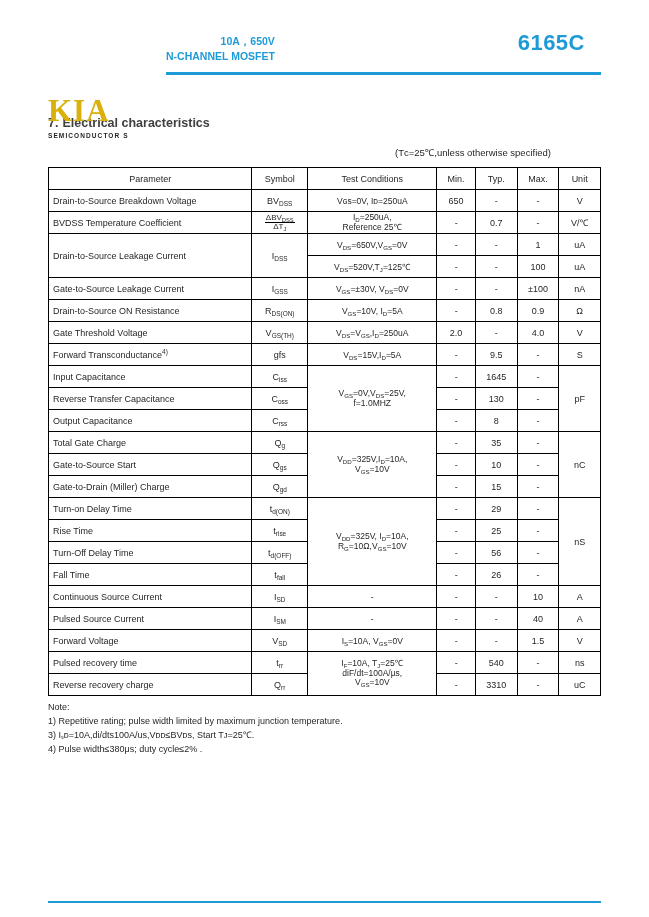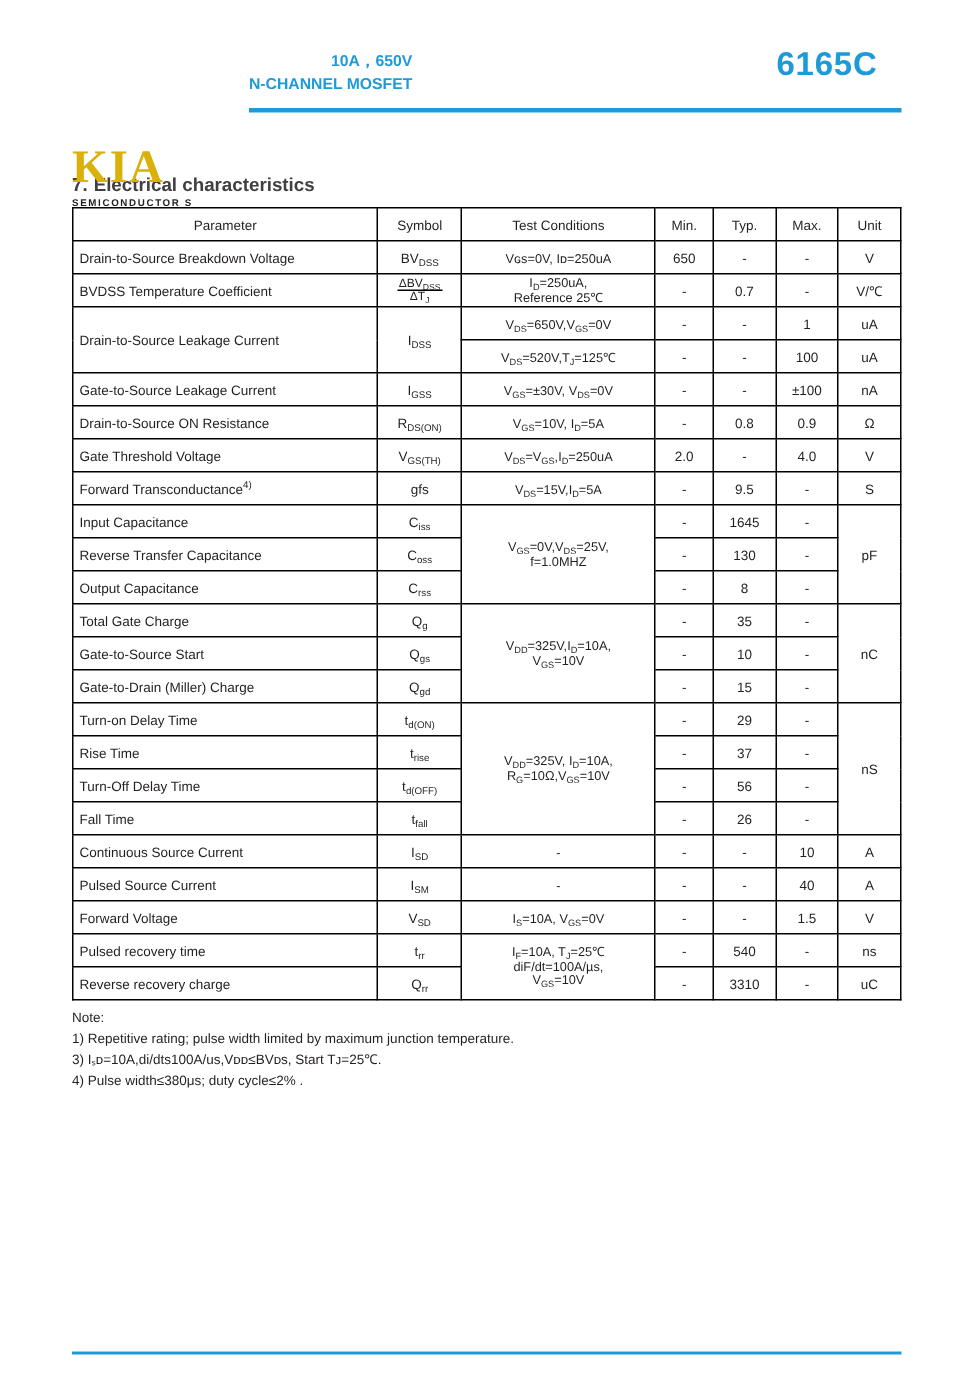--- a/index.html
+++ b/index.html
@@ -170,20 +170,21 @@
       <div>N-CHANNEL MOSFET</div>
     </div>
     <div class="header-right">6165C</div>
     <div class="header-rule"></div>
   </div>
 
   <div class="section-title">
     <span class="num">7.</span><span>Electrical characteristics</span>
   </div>
 
+  <div class="cond-note">(Tᴄ=25℃,unless otherwise specified)</div>
 
   <table class="spec">
     <colgroup>
       <col style="width:200px">
       <col style="width:55px">
       <col style="width:127px">
       <col style="width:38px">
       <col style="width:41px">
       <col style="width:41px">
       <col style="width:41px">
@@ -348,21 +349,21 @@
         </td>
         <td class="num">-</td>
         <td class="num">29</td>
         <td class="num">-</td>
         <td class="unit" rowspan="4">nS</td>
       </tr>
       <tr>
         <td class="param">Rise Time</td>
         <td class="sym">t<sub>rise</sub></td>
         <td class="num">-</td>
-        <td class="num">37</td>
+        <td class="num">25</td>
         <td class="num">-</td>
       </tr>
       <tr>
         <td class="param">Turn-Off Delay Time</td>
         <td class="sym">t<sub>d(OFF)</sub></td>
         <td class="num">-</td>
         <td class="num">56</td>
         <td class="num">-</td>
       </tr>
       <tr>

